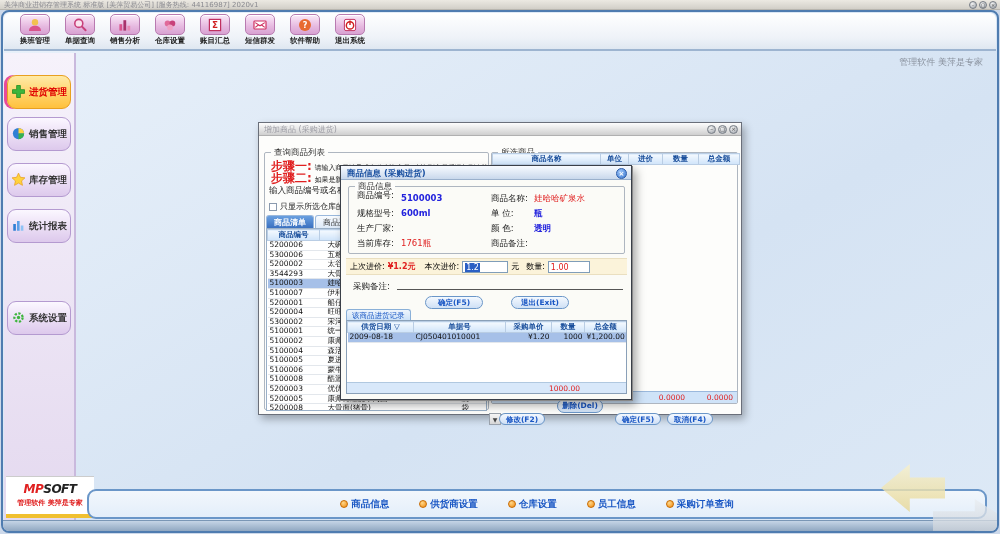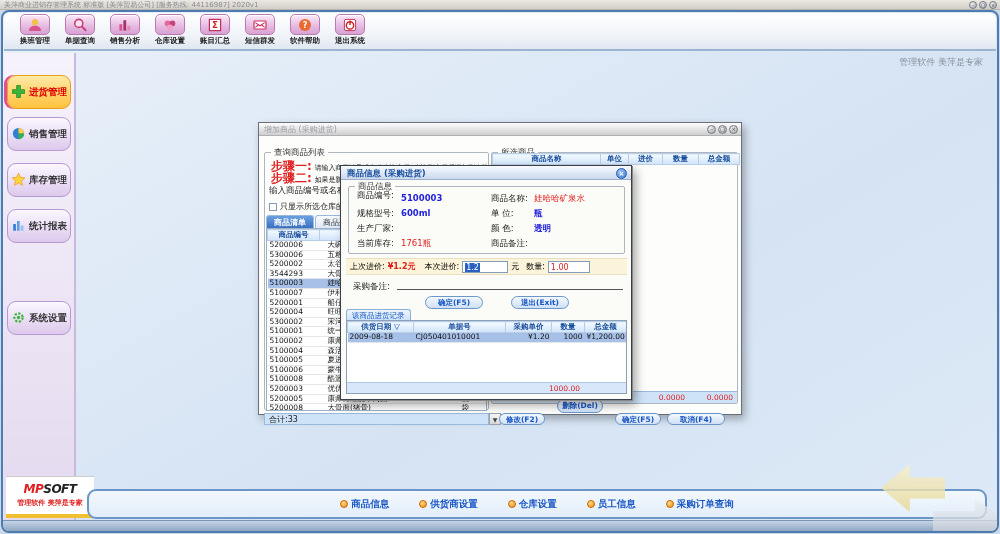--- a/index.html
+++ b/index.html
@@ -455,21 +455,20 @@
               </tr>
               <tr>
                 <td>5200008</td>
                 <td style="padding-left: 8px;">大骨面(猪骨)</td>
                 <td>袋</td>
               </tr>
             </tbody>
         </table>
       </div>
 
-      <div class="sumbar" style="left:5px;top:277px;width:225px;">合计:33</div>
       <div class="combo" style="left:230px;top:277px;">▼</div>
 
       <div class="grp" style="left:232px;top:16px;width:247px;height:252px;">
         <span class="grp-legend">所选商品</span>
         <table class="grid" style="position:absolute;left:0;top:0;">
           <colgroup>
               <col style="width:108px">
               <col style="width:28px">
               <col style="width:34px">
               <col style="width:36px">
@@ -488,21 +487,21 @@
         <div class="totalrow">
           <span style="right:52px;">0.0000</span>
           <span style="right:4px;">0.0000</span>
         </div>
       </div>
 
       <div id="dlg-buttons">
           <div class="pillbtn" style="left: 240px; top: 277px; width: 46px; height: 12px;">修改(F2)</div>
           <div class="pillbtn" style="left: 298px; top: 263px; width: 46px; height: 14px;">删除(Del)</div>
           <div class="pillbtn" style="left: 356px; top: 277px; width: 46px; height: 12px;">确定(F5)</div>
-          <div class="pillbtn" style="left: 408px; top: 277px; width: 58px; height: 12px;">取消(F4)</div>
+          <div class="pillbtn" style="left: 408px; top: 277px; width: 46px; height: 12px;">取消(F4)</div>
         </div>
     </div>
   </div>
 
   <div class="dlg2">
     <div class="dlg2-tb">
       <span>商品信息 (采购进货)</span>
       <div class="closebtn">×</div>
     </div>
 

